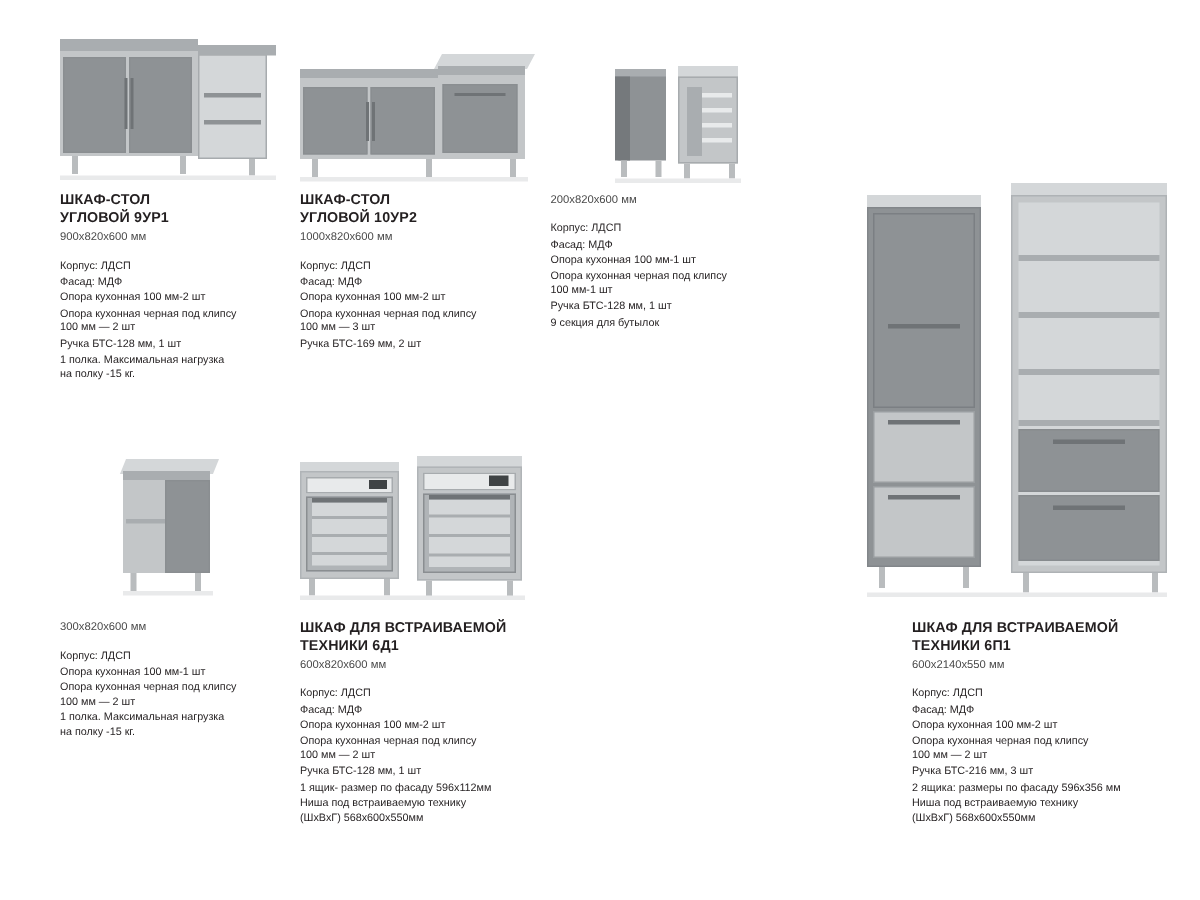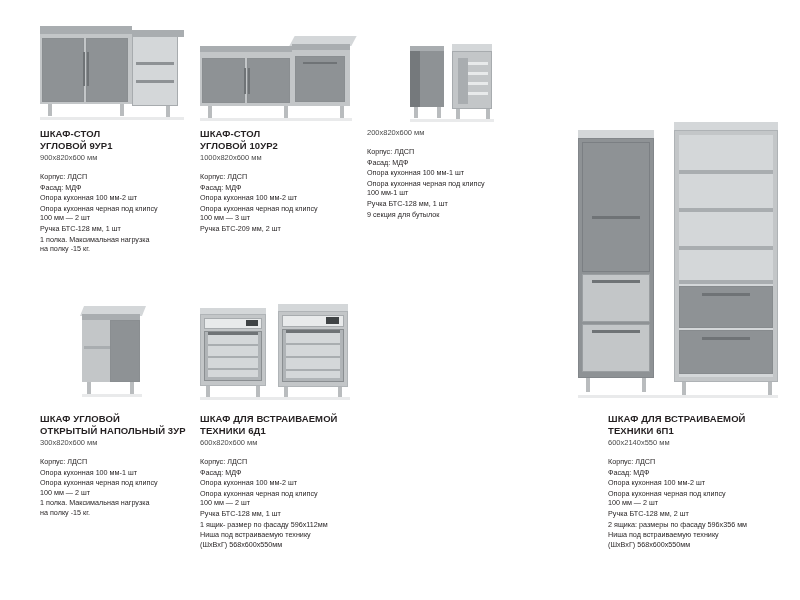--- a/index.html
+++ b/index.html
@@ -263,40 +263,38 @@
   <div class="cell c2">
     <div class="item-title">ШКАФ-СТОЛ
 УГЛОВОЙ 10УР2</div>
     <div class="item-dims">1000х820х600 мм</div>
     <ul class="spec-list">
       <li>Корпус: ЛДСП</li>
       <li>Фасад: МДФ</li>
       <li>Опора кухонная 100 мм-2 шт</li>
       <li>Опора кухонная черная под клипсу
 100 мм — 3 шт</li>
-      <li>Ручка БТС-209 мм, 2 шт</li>
+      <li>Ручка БТС-169 мм, 2 шт</li>
     </ul>
   </div>
 
   <div class="cell c3">
     <div class="item-dims">200х820х600 мм</div>
     <ul class="spec-list">
       <li>Корпус: ЛДСП</li>
       <li>Фасад: МДФ</li>
       <li>Опора кухонная 100 мм-1 шт</li>
       <li>Опора кухонная черная под клипсу
 100 мм-1 шт</li>
       <li>Ручка БТС-128 мм, 1 шт</li>
       <li>9 секция для бутылок</li>
     </ul>
   </div>
 
   <div class="cell c4">
-    <div class="item-title">ШКАФ УГЛОВОЙ
-ОТКРЫТЫЙ НАПОЛЬНЫЙ 3УР</div>
     <div class="item-dims">300х820х600 мм</div>
     <ul class="spec-list">
       <li>Корпус: ЛДСП</li>
       <li>Опора кухонная 100 мм-1 шт</li>
       <li>Опора кухонная черная под клипсу
 100 мм — 2 шт</li>
       <li>1 полка. Максимальная нагрузка
 на полку -15 кг.</li>
     </ul>
   </div>
@@ -321,20 +319,20 @@
   <div class="cell c6">
     <div class="item-title">ШКАФ ДЛЯ ВСТРАИВАЕМОЙ
 ТЕХНИКИ 6П1</div>
     <div class="item-dims">600х2140х550 мм</div>
     <ul class="spec-list">
       <li>Корпус: ЛДСП</li>
       <li>Фасад: МДФ</li>
       <li>Опора кухонная 100 мм-2 шт</li>
       <li>Опора кухонная черная под клипсу
 100 мм — 2 шт</li>
-      <li>Ручка БТС-128 мм, 2 шт</li>
+      <li>Ручка БТС-216 мм, 3 шт</li>
       <li>2 ящика: размеры по фасаду 596х356 мм</li>
       <li>Ниша под встраиваемую технику
 (ШхВхГ) 568х600х550мм</li>
     </ul>
   </div>
 
 </div>
 
 </body></html>

